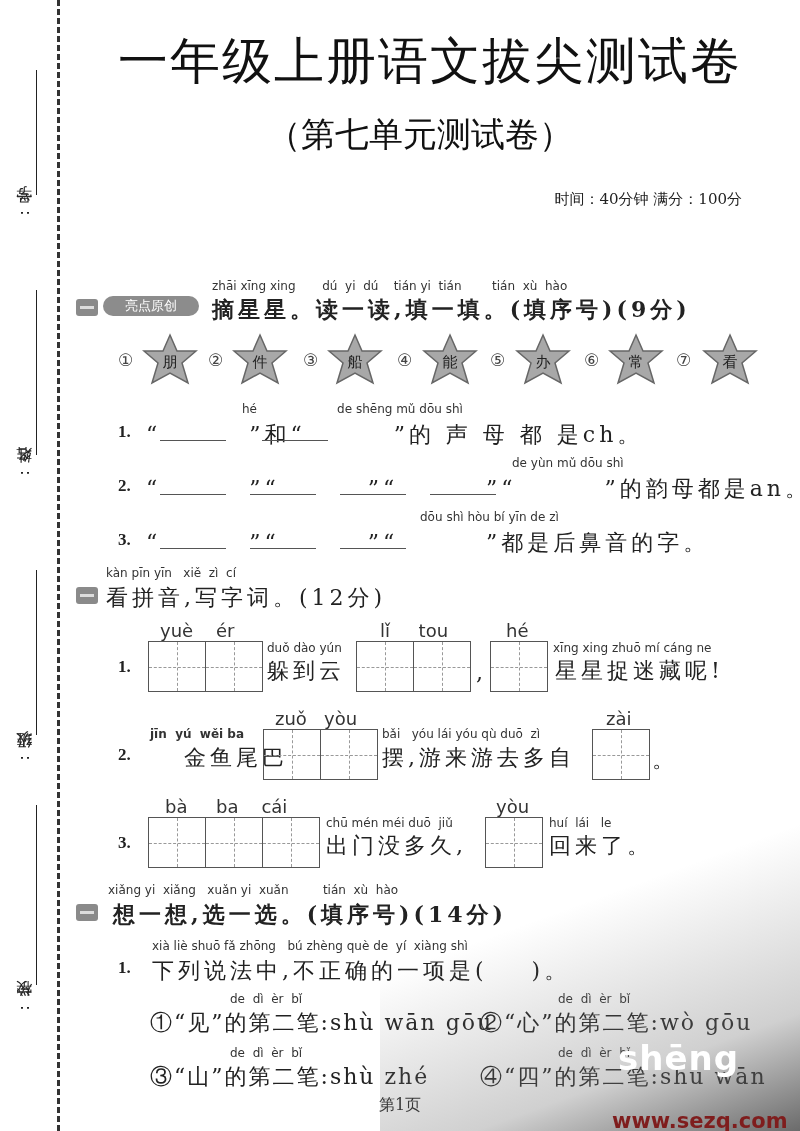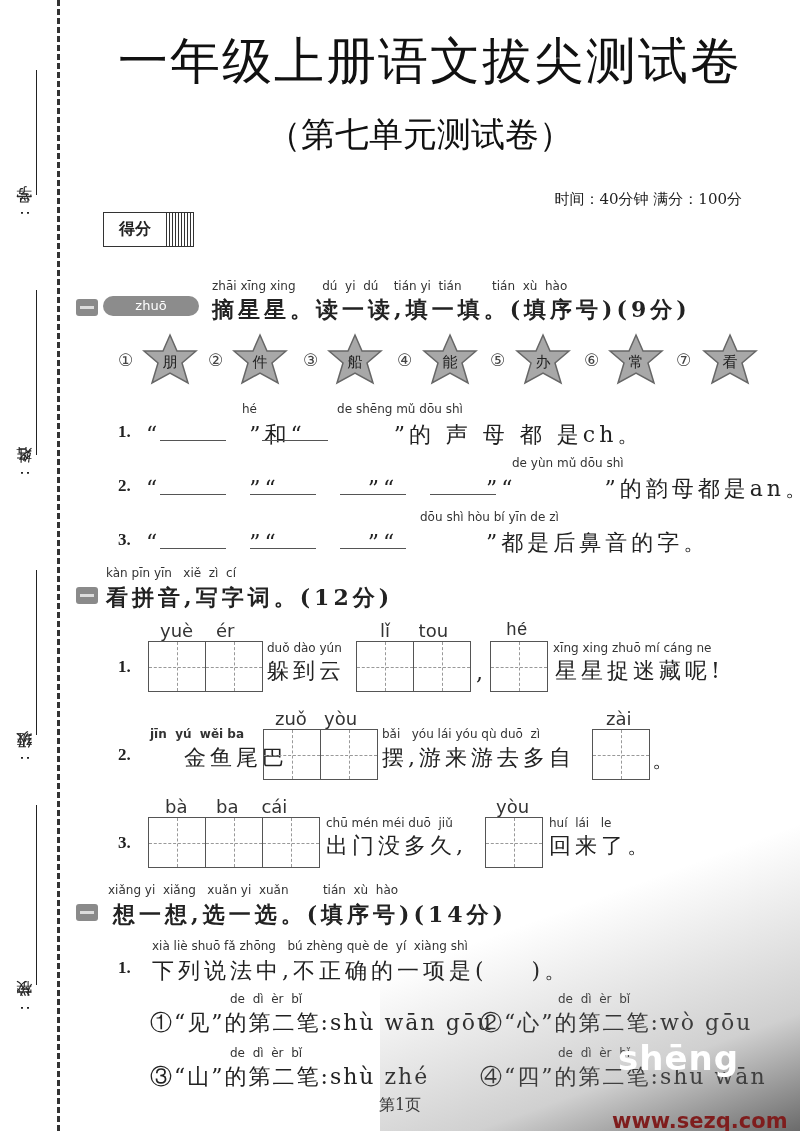--- a/index.html
+++ b/index.html
@@ -56,37 +56,25 @@
 
 <div class="side-line" style="top:805px;height:180px;"></div>
 <div class="side-label" style="top:1005px;">学校:</div>
 
 <div class="title">一年级上册语文拔尖测试卷</div>
 <div class="subtitle">（第七单元测试卷）</div>
 <div class="time-info">时间：40分钟 满分：100分</div>
 
 <table class="score">
   <tbody>
-  <tr>
-    <td class="w1">得分</td>
-    <td></td>
-    <td></td>
-    <td></td>
-    <td></td>
-    <td></td>
-    <td></td>
-    <td></td>
-    <td></td>
-    <td></td>
-  </tr>
 </tbody>
   </table>
 
 <div class="sec-badge" style="left:76px;top:299px;"></div>
-<div class="tag">zhuō</div>
+<div class="tag">亮点原创</div>
 <div class="py" style="left:212px;top:279px;">zhāi xīng xing       dú  yi  dú    tián yi  tián        tián  xù  hào</div>
 <div class="line" style="left:212px;top:295px;font-weight:bold;">摘星星。读一读,填一填。(填序号)(9分)</div>
 
 <div>
   <span class="circ" style="left:118px;top:350px;">①</span>
   <div class="star" style="left:142px;top:333px;">
     <svg width="56" height="52" viewBox="0 0 56 52">
         <polygon points="28,2 35,18 54,18 40,30 46,50 28,40 10,50 16,30 2,18 21,18" fill="#a8a8a8" stroke="#666" stroke-width="1.5"></polygon>
       </svg>
     <span>朋</span>
@@ -151,37 +139,37 @@
 
 <div class="num" style="left:118px;top:530px;">3.</div>
 <div class="py" style="left:420px;top:510px;">dōu shì hòu bí yīn de zì</div>
 <div class="line" style="left:146px;top:528px;">“        ”“        ”“        ”都是后鼻音的字。</div>
 <div class="blank" style="left:160px;top:548px;width:66px;"></div>
 <div class="blank" style="left:250px;top:548px;width:66px;"></div>
 <div class="blank" style="left:340px;top:548px;width:66px;"></div>
 
 <div class="py" style="left:106px;top:566px;">kàn pīn yīn   xiě  zì  cí</div>
 <div class="sec-badge" style="left:76px;top:587px;"></div>
-<div class="line" style="left:106px;top:583px;font-weight:bold;">看拼音,写字词。(12分)</div>
+<div class="line" style="left:106px;top:583px;font-weight:normal;">看拼音,写字词。(12分)</div>
 
 <div class="num" style="left:118px;top:657px;">1.</div>
 <div class="py-big" style="left:160px;top:620px;">yuè    ér</div>
 <div class="grid" style="left:148px;top:641px;">
     <div class="cell"></div>
     <div class="cell"></div>
   </div>
 <div class="py" style="left:267px;top:641px;">duǒ dào yún</div>
 <div class="line" style="left:267px;top:656px;">躲到云</div>
 <div class="py-big" style="left:380px;top:620px;">lǐ     tou</div>
 <div class="grid" style="left:356px;top:641px;">
     <div class="cell"></div>
     <div class="cell"></div>
   </div>
 <div class="line" style="left:476px;top:660px;">,</div>
-<div class="py-big" style="left:506px;top:620px;font-family:Liberation Mono, monospace;">hé</div>
+<div class="py-big" style="left:506px;top:620px;">hé</div>
 <div class="grid" style="left:490px;top:641px;">
     <div class="cell"></div>
   </div>
 <div class="py" style="left:553px;top:641px;">xīng xing zhuō mí cáng ne</div>
 <div class="line" style="left:555px;top:656px;">星星捉迷藏呢!</div>
 
 <div class="num" style="left:118px;top:745px;">2.</div>
 <div class="py" style="left:150px;top:727px;font-weight:bold;">jīn  yú  wěi ba</div>
 <div class="line" style="left:150px;top:743px;margin-left:34px;">金鱼尾巴</div>
 <div class="py-big" style="left:275px;top:708px;">zuǒ   yòu</div>

